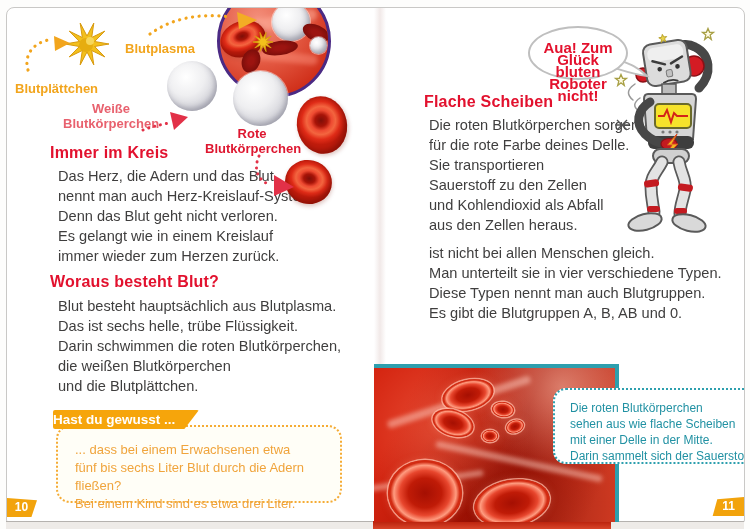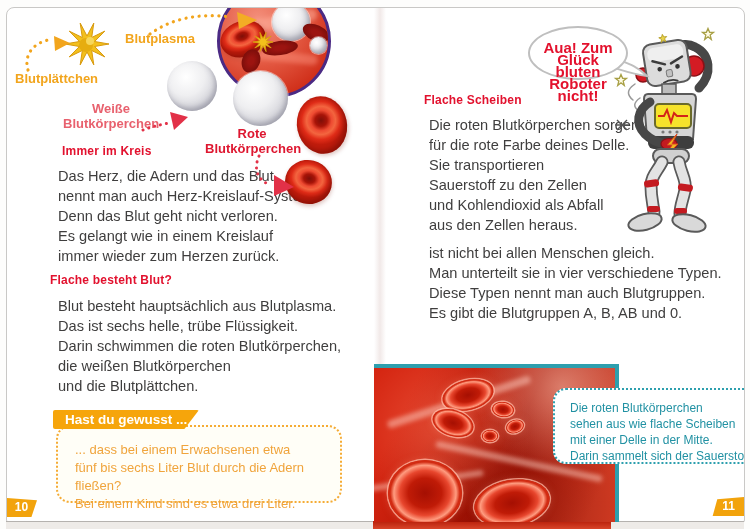--- a/index.html
+++ b/index.html
@@ -6,24 +6,24 @@
   body{font-family:"Liberation Sans", sans-serif; background:#ffffff;}
   .stage{position:relative;width:750px;height:529px;overflow:hidden;background:#fdfdfc;}
   .spread{position:absolute;left:6px;top:7px;width:737px;height:514px;background:#ffffff;
           border:1px solid #c9c8c6;border-radius:8px 8px 3px 3px;overflow:hidden;}
   .gutter{position:absolute;left:367px;top:0;width:12px;height:100%;
           background:linear-gradient(90deg,rgba(0,0,0,0) 0%,rgba(120,40,30,0.10) 50%,rgba(0,0,0,0) 100%);}
   .bottom-strip{position:absolute;left:6px;top:521px;width:738px;height:8px;background:#eeebe8;border-top:1px solid #b5b2af;}
   .photo-bleed{position:absolute;left:373px;top:521px;width:238px;height:8px;background:linear-gradient(#b81f0a,#d8452a);}
 
   
-  .h-red{position:absolute;font-weight:800;font-size:12px;color:#e2112e;letter-spacing:.2px;}
+  .h-red{position:absolute;font-weight:800;font-size:16px;color:#e2112e;letter-spacing:.2px;}
   .para{position:absolute;font-size:14.6px;line-height:20px;color:#3f3e3e;}
   .lab{position:absolute;font-weight:700;font-size:13px;}
-  .lab-orange{color:#f2a51d;}
+  .lab-orange{color:#f2a51d;margin-top:10px;}
   .lab-red{color:#de1730;text-align:center;line-height:14.5px;}
   .lab-softred{color:#e8616e;text-align:center;line-height:15px;}
 
   
   .circle-img{position:absolute;left:210px;top:-24px;width:108px;height:108px;border-radius:50%;
       border:3px solid #4b2a84;overflow:hidden;z-index:2;
       background:radial-gradient(circle at 35% 30%, #f4907c 0%, #e2563f 45%, #cf2d18 80%, #b81f0c 100%);}
   .streak{position:absolute;border-radius:8px;filter:blur(2px);}
   .rbc{position:absolute;border-radius:50%;
       background:radial-gradient(closest-side at 50% 42%, #7e0f08 0%, #a81408 24%, #ee4a31 42%, #f3653f 58%, #e02c18 78%, #c11c0c 100%);
@@ -31,21 +31,21 @@
   .rbc-dark{position:absolute;border-radius:50%;
       background:radial-gradient(closest-side, #9c1410 30%, #7d0e0a 100%);}
   .wbc{position:absolute;border-radius:50%;
       background:radial-gradient(circle at 38% 32%, #ffffff 0%, #efeff1 40%, #cfcfd6 75%, #a9a9b2 100%);
       box-shadow:inset -2px -3px 5px rgba(120,120,135,.5), 0 0 0 1px rgba(255,255,255,.45);}
   .arrow-svg{position:absolute;z-index:5;}
 
   
   .banner{position:absolute;left:46px;top:402px;width:146px;height:19px;background:#f6a50b;z-index:3;
       clip-path:polygon(0 0,100% 0,90% 100%,0 100%);color:#ffffff;font-weight:800;font-size:13.5px;
-      line-height:19px;padding-left:12px;box-sizing:border-box;border-radius:2px;}
+      line-height:19px;padding-left:0;box-sizing:border-box;border-radius:2px;}
   .knowbox{position:absolute;left:49px;top:417px;width:286px;height:78px;box-sizing:border-box;
       border:2px dotted #f5ab35;border-radius:14px;background:#fffef7;z-index:2;
       padding:14px 0 0 17px;color:#f0a43c;font-size:13px;line-height:18px;font-weight:500;}
 
   .badge{position:absolute;background:#f2a30c;color:#ffffff;font-weight:800;font-size:12px;
       text-align:center;line-height:19px;z-index:6;}
   .badge-10{left:-1px;top:490px;width:31px;height:19px;clip-path:polygon(0 0,100% 12%,82% 100%,0 100%);}
   .badge-11{left:705px;top:489px;width:33px;height:19px;clip-path:polygon(16% 12%,100% 0,100% 100%,2% 100%);}
 
   
@@ -128,30 +128,30 @@
 
     <div class="lab lab-red" style="left:198px;top:119px;width:94px;">
       <div>Rote</div>
       <div>Blutkörperchen</div>
     </div>
     <svg class="arrow-svg" style="left:240px;top:144px;" width="58" height="46" viewBox="0 0 58 46">
       <path d="M12,4 C6,18 11,28 23,33" fill="none" stroke="#e23148" stroke-width="3" stroke-linecap="round" stroke-dasharray="0.1 6"></path>
       <polygon points="27,23 47,35 27,44" fill="#e23148"></polygon>
     </svg>
 
-    <div class="h-red" style="left:43px;top:136px;margin-left:12px;">Immer im Kreis</div>
+    <div class="h-red" style="left:43px;top:136px;">Immer im Kreis</div>
     <div class="para" style="left:51px;top:158px;">
       <div>Das Herz, die Adern und das Blut</div>
       <div>nennt man auch Herz-Kreislauf-System.</div>
       <div>Denn das Blut geht nicht verloren.</div>
       <div>Es gelangt wie in einem Kreislauf</div>
       <div>immer wieder zum Herzen zurück.</div>
     </div>
 
-    <div class="h-red" style="left:43px;top:265px;">Flache besteht Blut?</div>
+    <div class="h-red" style="left:43px;top:265px;">Woraus besteht Blut?</div>
     <div class="para" style="left:51px;top:288px;">
       <div>Blut besteht hauptsächlich aus Blutplasma.</div>
       <div>Das ist sechs helle, trübe Flüssigkeit.</div>
       <div>Darin schwimmen die roten Blutkörperchen,</div>
       <div>die weißen Blutkörperchen</div>
       <div>und die Blutplättchen.</div>
     </div>
 
     <div class="banner">Hast du gewusst ...</div>
     <div class="knowbox">

